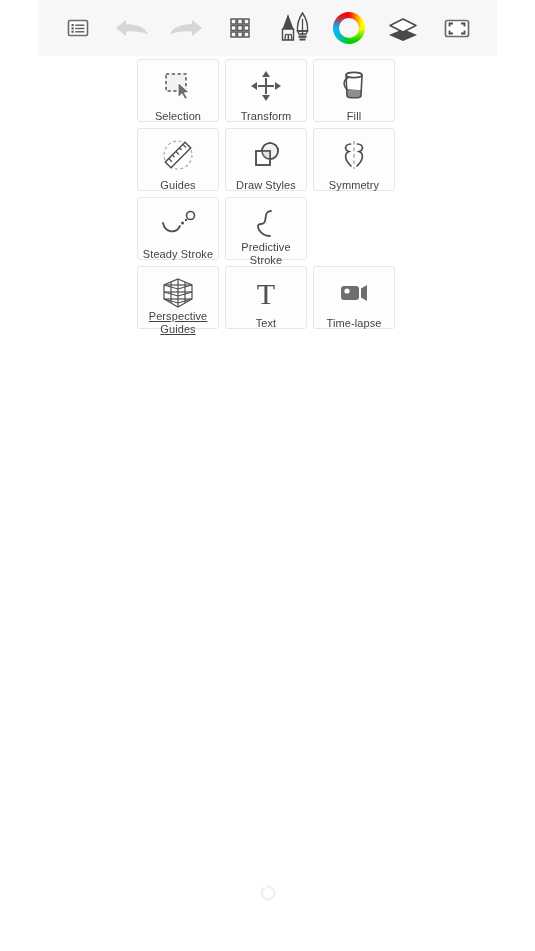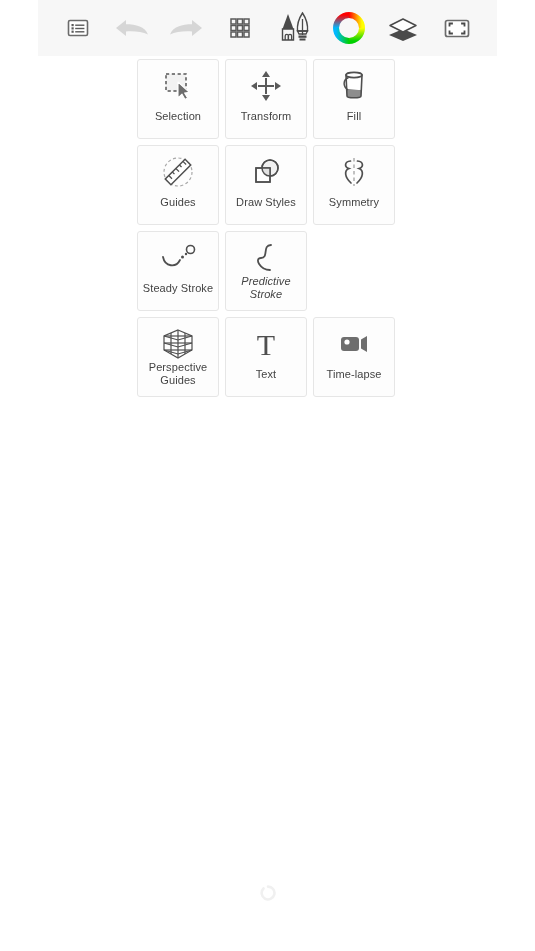--- a/index.html
+++ b/index.html
@@ -48,21 +48,21 @@
     top: 59px;
     width: 258px;
   }
   .grid-row {
     display: flex;
     gap: 6px;
     margin-bottom: 6px;
   }
   .tool-card {
     width: 82px;
-    height: 80px;
+    height: 63px;
     background: #fdfdfd;
     border: 1px solid #e6e6e6;
     border-radius: 3px;
     box-sizing: border-box;
     display: flex;
     flex-direction: column;
     align-items: center;
     justify-content: flex-start;
     cursor: pointer;
     position: relative;
@@ -337,21 +337,21 @@
       </span>
       <span class="tlabel">Steady Stroke</span>
     </div>
 
     <div class="tool-card two-line">
       <span class="ticon">
         <svg width="30" height="34" viewBox="0 0 30 34">
           <path d="M20 4 C11 4 18 17 10 17 C3 17 9 29 19 29" fill="none" stroke="#4f4f4f" stroke-width="1.8" stroke-linecap="round"></path>
         </svg>
       </span>
-      <span class="tlabel" style="white-space:pre-line;font-style:italic;">Predictive
+      <span class="tlabel" style="white-space:pre-line;">Predictive
 Stroke</span>
     </div>
 
   </div>
 
   <div class="grid-row">
 
     <div class="tool-card two-line">
       <span class="ticon">
         <svg width="40" height="34" viewBox="0 0 40 34">
@@ -362,21 +362,21 @@
             <line x1="6" y1="16" x2="34" y2="16"></line>
             <line x1="6" y1="23" x2="34" y2="23"></line>
             <path d="M6 9 L20 13 L34 9"></path>
             <path d="M6 16 L20 20 L34 16"></path>
             <path d="M6 23 L20 27 L34 23"></path>
             <line x1="13" y1="6" x2="13" y2="27"></line>
             <line x1="27" y1="6" x2="27" y2="27"></line>
           </g>
         </svg>
       </span>
-      <span class="tlabel" style="white-space:pre-line;">Perspective
+      <span class="tlabel" style="white-space:pre-line;text-decoration:underline;">Perspective
 Guides</span>
     </div>
 
     <div class="tool-card">
       <span class="ticon">
         <svg width="32" height="34" viewBox="0 0 32 34">
           <text x="16" y="28" font-family="'Liberation Serif', serif" font-size="30" fill="#4f4f4f" text-anchor="middle">T</text>
         </svg>
       </span>
       <span class="tlabel">Text</span>

